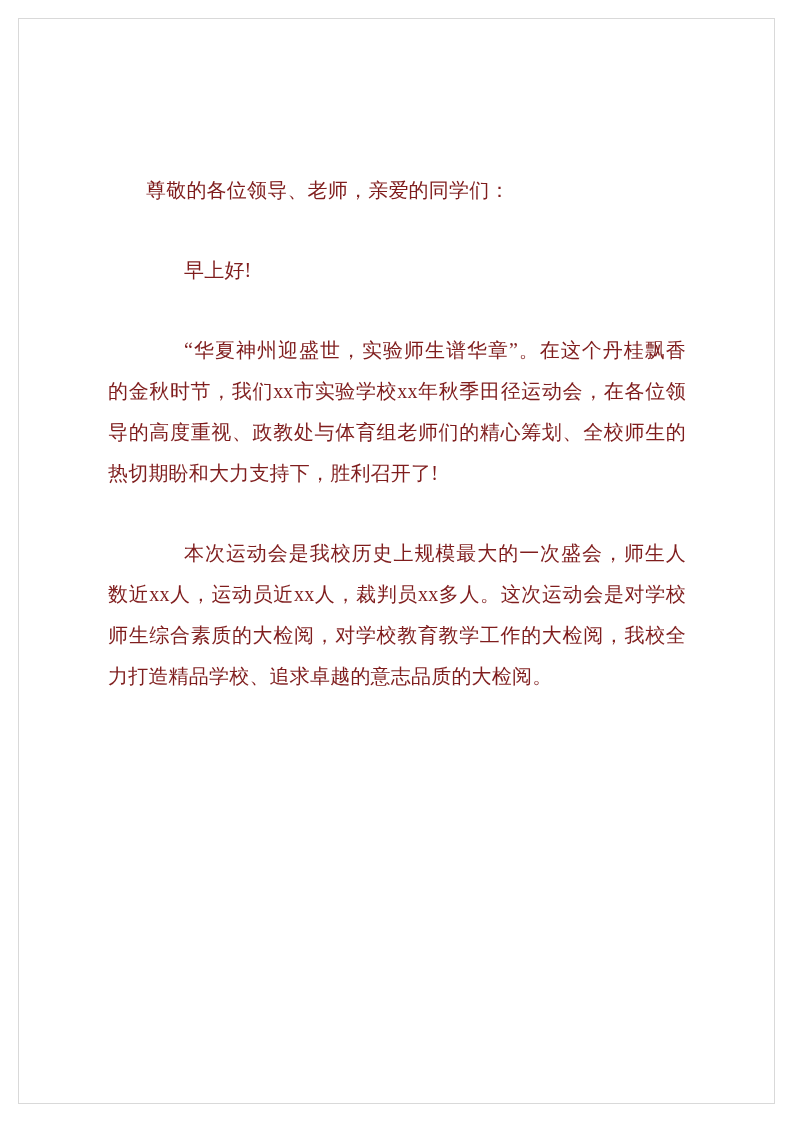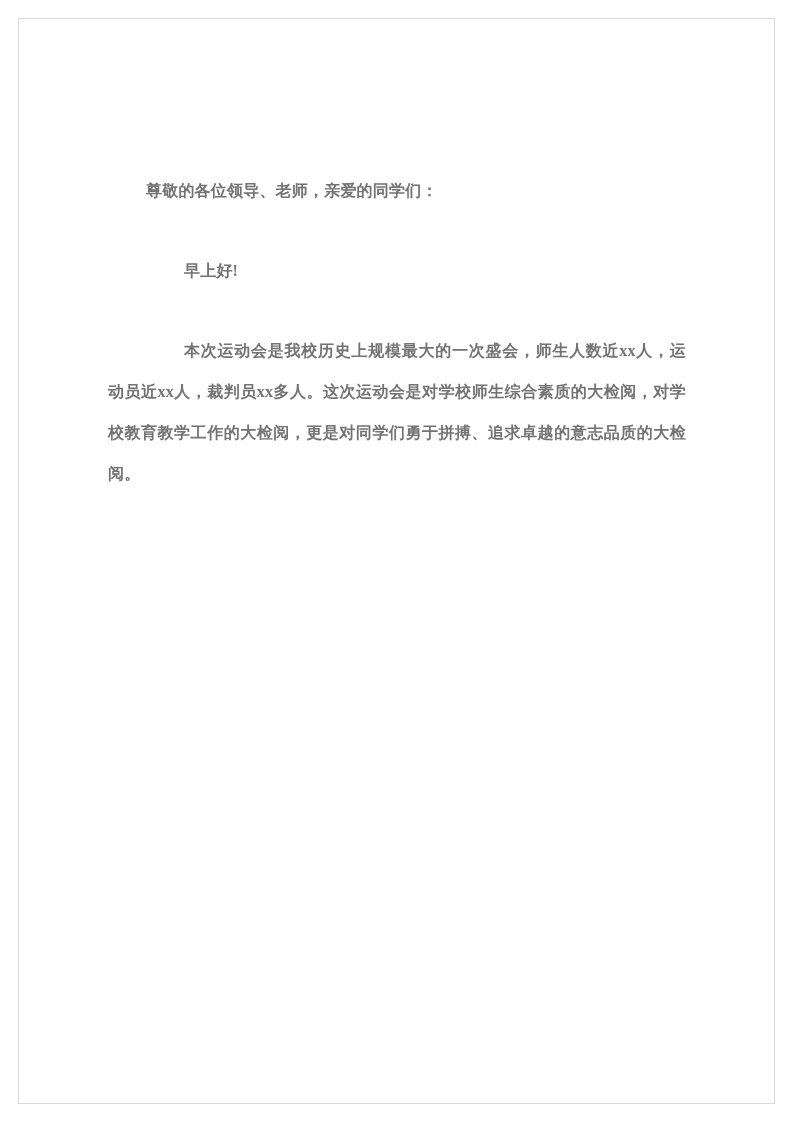--- a/index.html
+++ b/index.html
@@ -27,26 +27,25 @@
   }
   .content {
     position: absolute;
     left: 108px;
     top: 170px;
     width: 578px;
   }
   p {
     margin: 0 0 0 0;
     font-family: "Liberation Serif", "DejaVu Serif", serif;
-    font-size: 16px;
+    font-size: 20px;
     line-height: 41px;
-    color: #737373;
+    color: #7f1d1d;
     text-align: justify;
     letter-spacing: 0.2px;
-    font-weight: bold;
   }
   .p-salutation {
     text-indent: 38px;
     margin-bottom: 39px;
   }
   .p-greeting {
     text-indent: 76px;
     margin-bottom: 39px;
   }
   .p-body {
@@ -55,15 +54,16 @@
   }
 </style>
 </head>
 <body>
 
 <div class="page">
   <div class="doc-border"></div>
   <div class="content">
     <p class="p-salutation">尊敬的各位领导、老师，亲爱的同学们：</p>
     <p class="p-greeting">早上好!</p>
-    <p class="p-body">本次运动会是我校历史上规模最大的一次盛会，师生人数近xx人，运动员近xx人，裁判员xx多人。这次运动会是对学校师生综合素质的大检阅，对学校教育教学工作的大检阅，更是对同学们勇于拼搏、追求卓越的意志品质的大检阅。</p>
+    <p class="p-body">“华夏神州迎盛世，实验师生谱华章”。在这个丹桂飘香的金秋时节，我们xx市实验学校xx年秋季田径运动会，在各位领导的高度重视、政教处与体育组老师们的精心筹划、全校师生的热切期盼和大力支持下，胜利召开了!</p>
+    <p class="p-body">本次运动会是我校历史上规模最大的一次盛会，师生人数近xx人，运动员近xx人，裁判员xx多人。这次运动会是对学校师生综合素质的大检阅，对学校教育教学工作的大检阅，我校全力打造精品学校、追求卓越的意志品质的大检阅。</p>
   </div>
 </div>
 
 </body></html>

